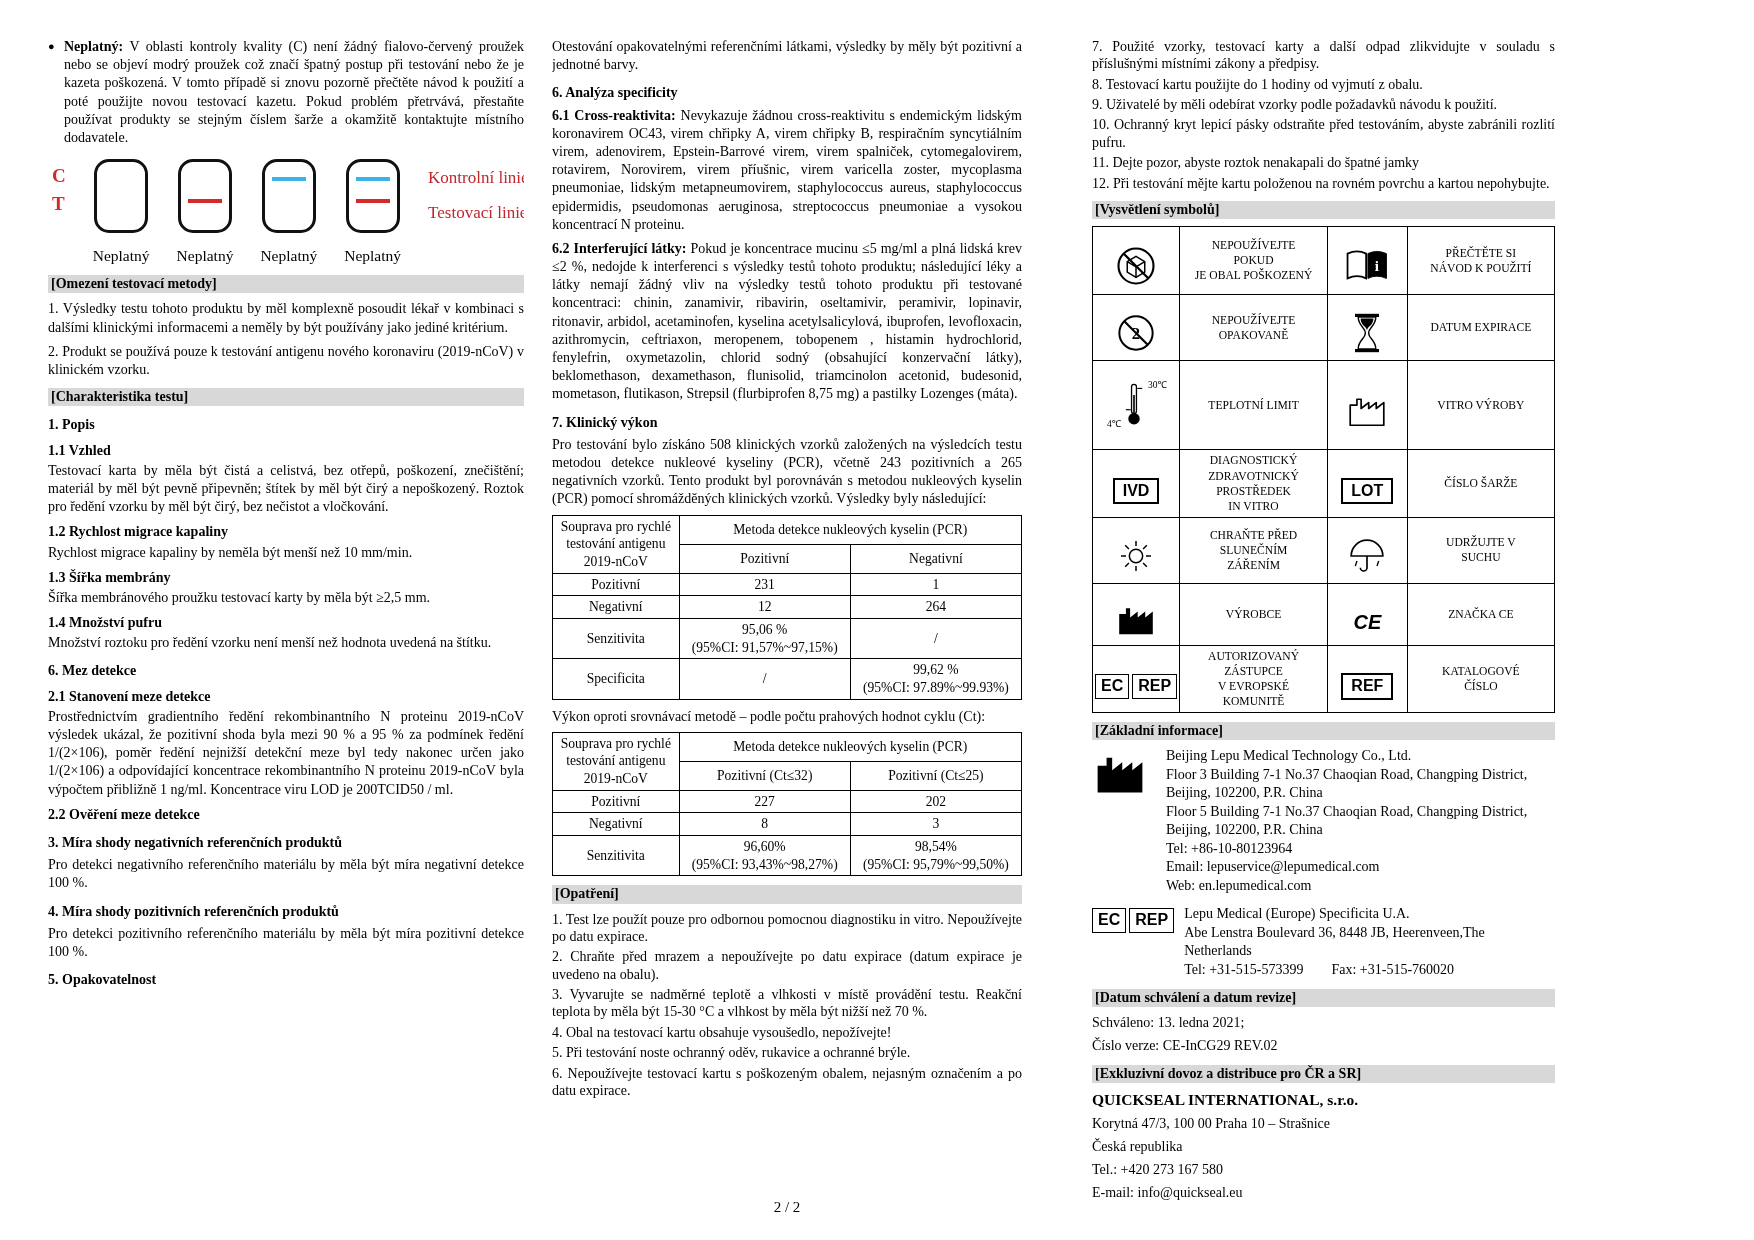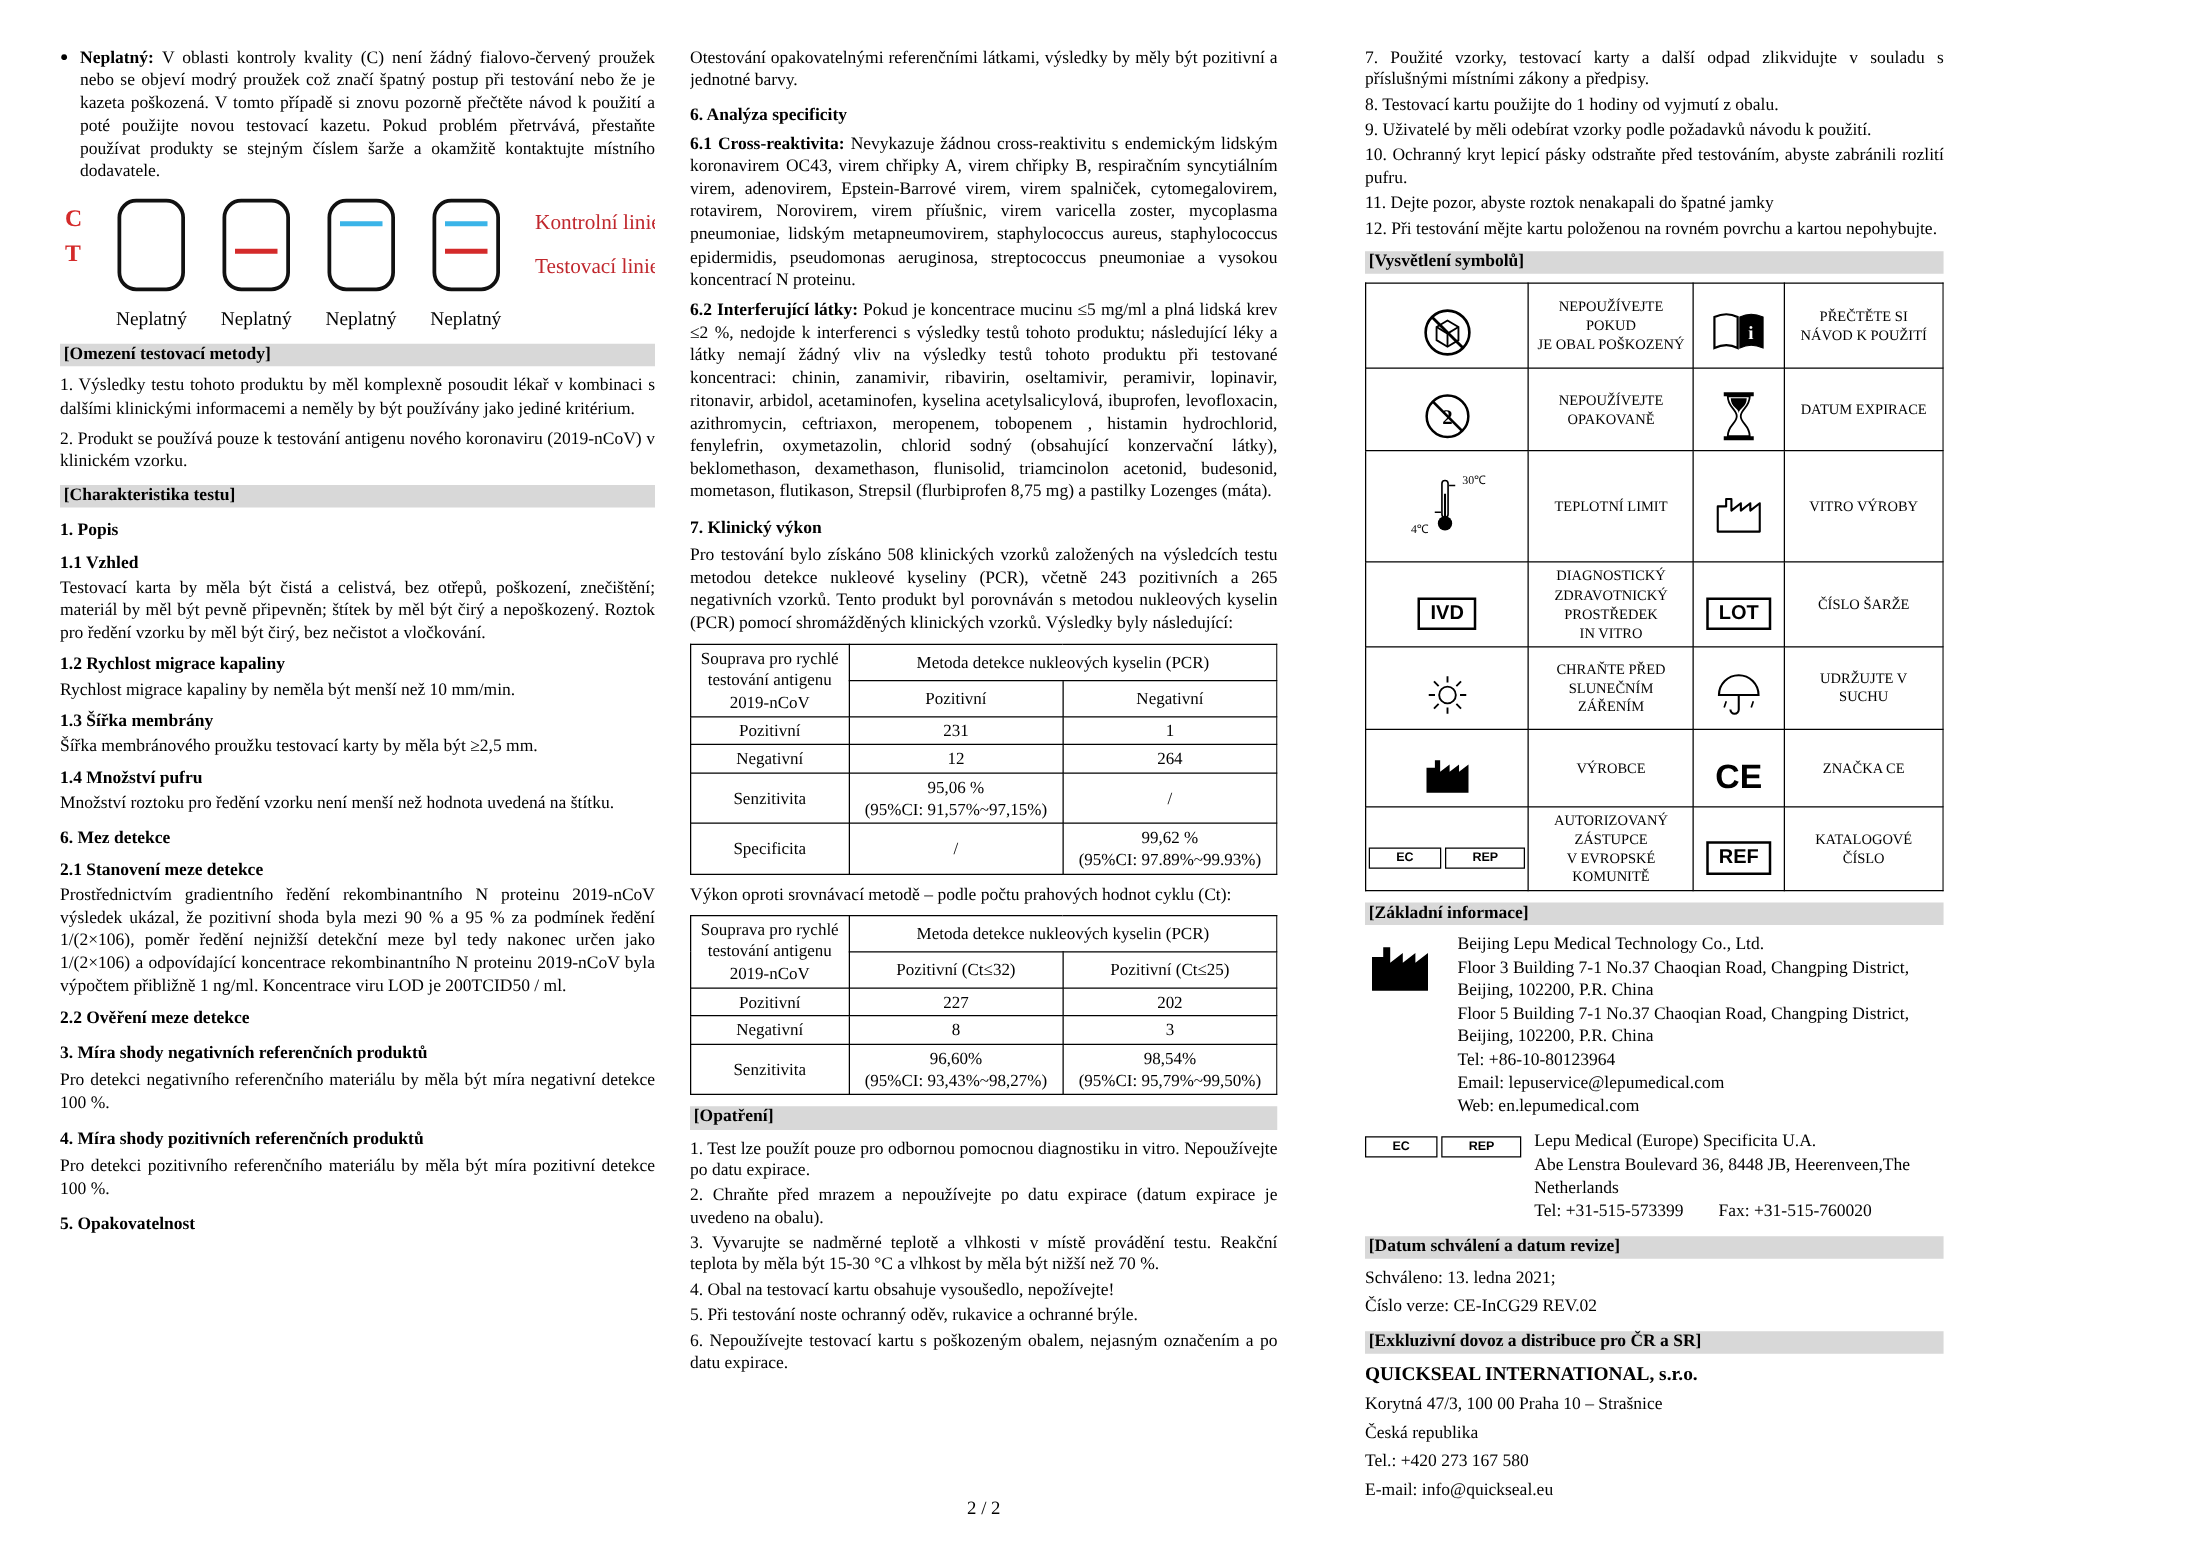--- a/index.html
+++ b/index.html
@@ -46,23 +46,23 @@
   .tight p { margin:0 0 3px 0; line-height:1.24; }
 
   
   .sym-table { border-collapse:collapse; width:100%; margin:3px 0 8px 0;
                text-align:center; font-size:11.6px; }
   .sym-table td { border:1px solid #000; padding:3px 2px; white-space:pre-line; vertical-align:middle; }
   .sym-icon { width:17.5%; height:52px; }
   .sym-label { width:32.5%; }
   .glyph-box { display:inline-block; border:2px solid #000; font-weight:bold; padding:1px 8px;
                font-size:16px; font-family:"Liberation Sans", sans-serif; }
-  .glyph-ce { font-size:27px; font-weight:bold; font-family:"Liberation Sans", sans-serif; }
+  .glyph-ce { font-size:20px; font-weight:bold; font-family:"Liberation Sans", sans-serif;font-style:italic; }
   .ecrep-badge { display:inline-flex; gap:3px; }
-  .ecrep-badge span { border:1.5px solid #000; font-weight:bold; font-size:10px; padding:1px 21px;
+  .ecrep-badge span { border:1.5px solid #000; font-weight:bold; font-size:16px; padding:1px 5px;
                       font-family:"Liberation Sans", sans-serif; }
   .thermo { position:relative; width:62px; height:52px; margin:0 auto; }
   .thermo svg { position:absolute; left:20px; top:2px; }
   .t-high { position:absolute; top:0; right:0; font-size:9.5px; }
   .t-low  { position:absolute; bottom:1px; left:2px; font-size:9.5px; }
 
   
   .info-block { display:flex; gap:10px; margin:4px 0 10px 0; text-align:left; }
   .info-icon { flex:0 0 64px; padding-top:3px; }
   .info-lines { line-height:1.32; }

